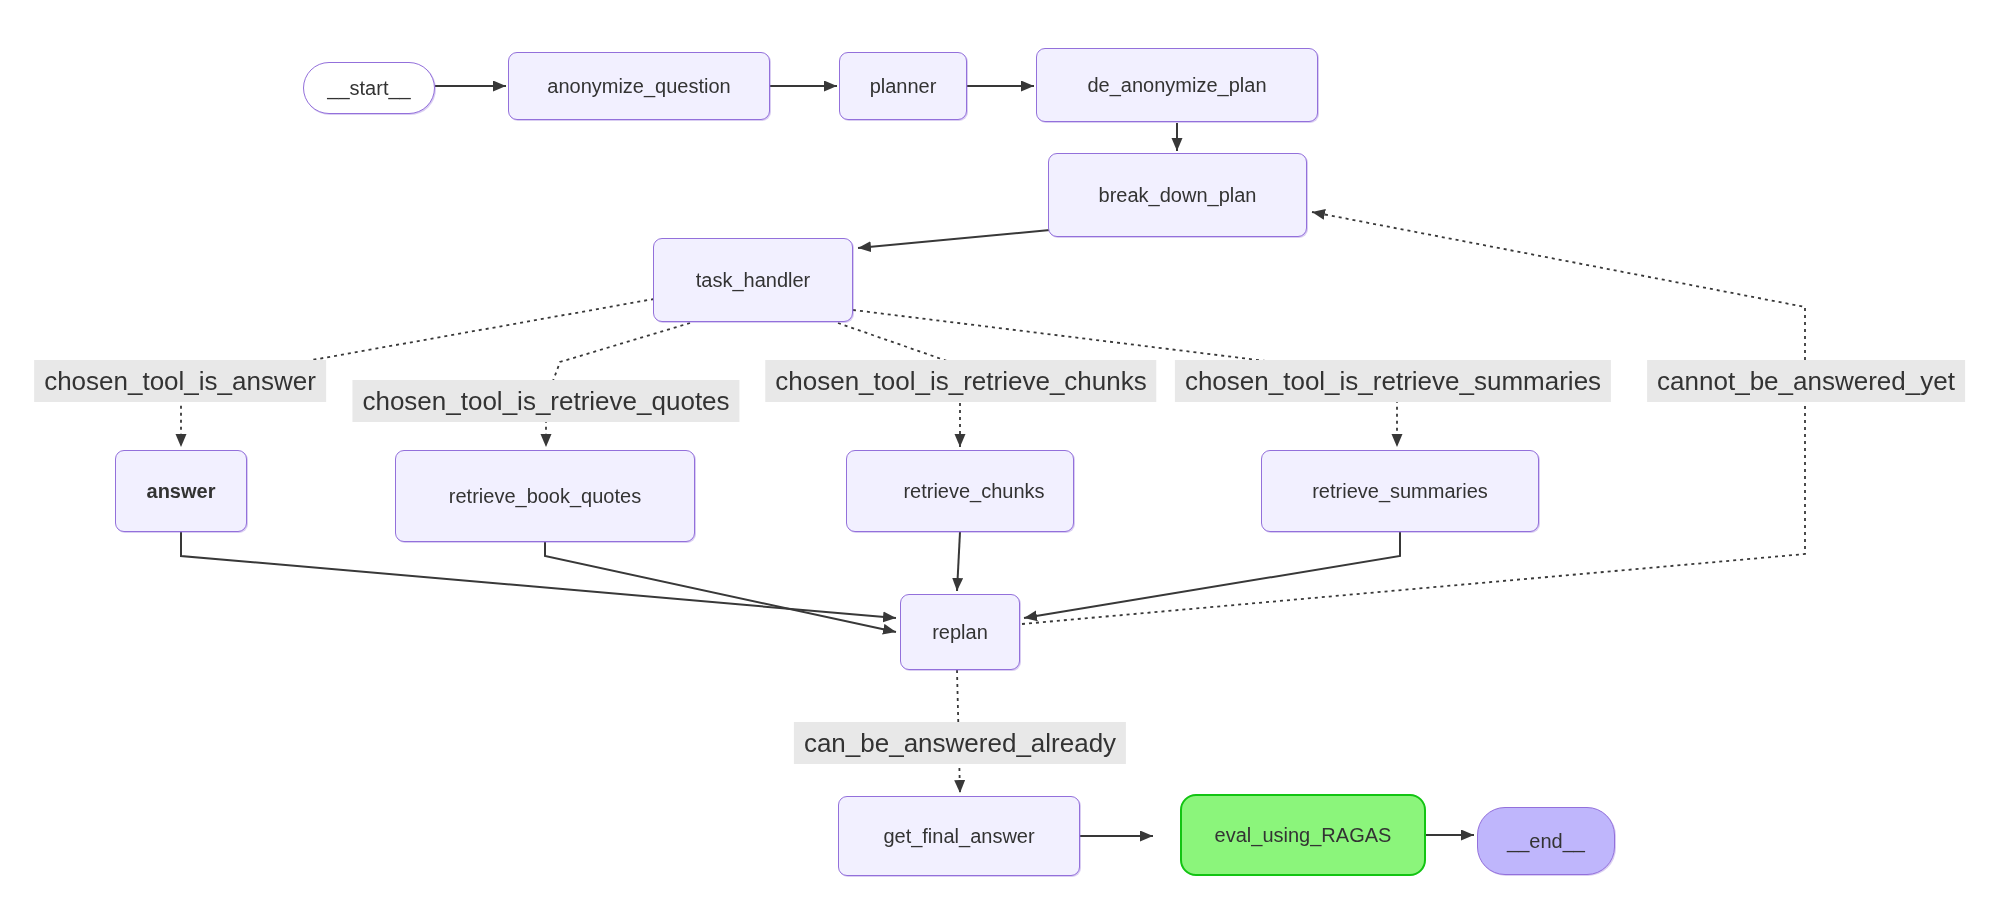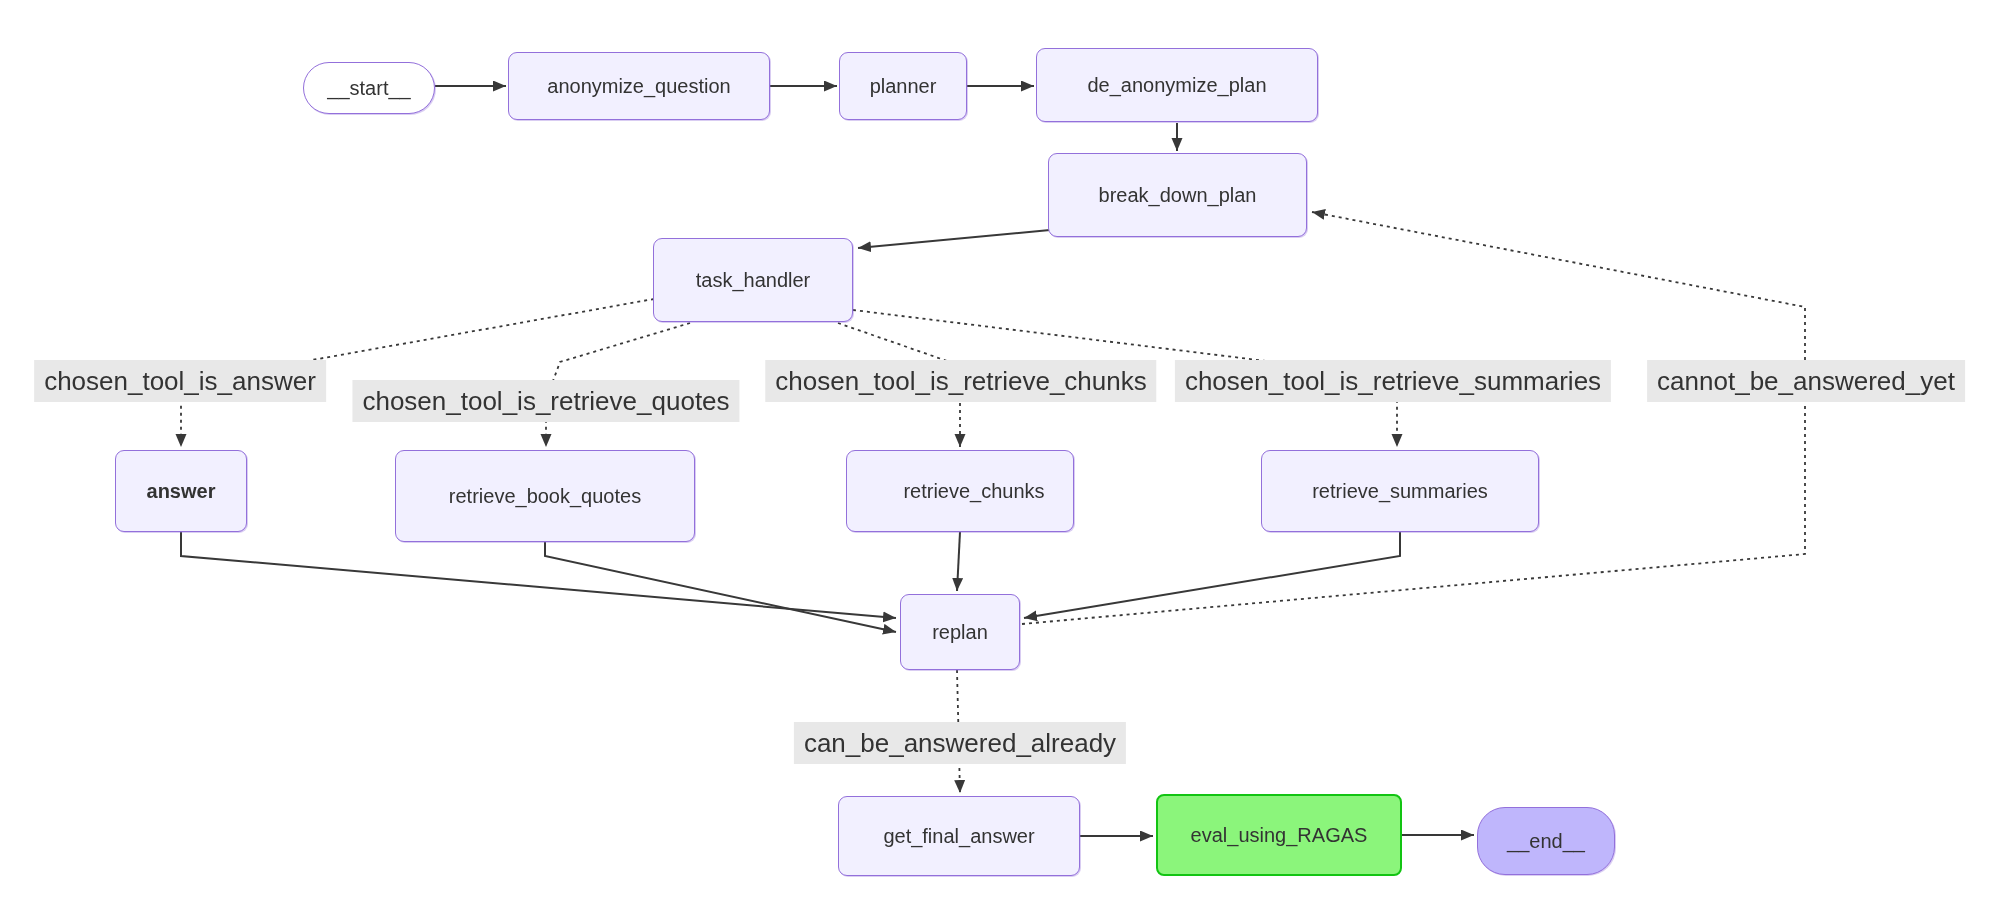--- a/index.html
+++ b/index.html
@@ -31,22 +31,23 @@
     border-radius: 26px;
     background: var(--start-fill);
   }
   .node.stadium-end {
     border-radius: 28px;
     background: var(--end-fill);
   }
   .node.green {
     background: var(--eval-fill);
     border: 2px solid var(--eval-border);
-    border-radius: 8px;
+    border-radius: 16px;
     box-shadow: none;
+    margin-left: 24px;
   }
   .edge-label {
     position: absolute;
     transform: translateX(-50%);
     background: var(--edge-label-bg);
     color: var(--text-color);
     font-size: 26px;
     line-height: 42px;
     height: 42px;
     padding: 0 10px;

